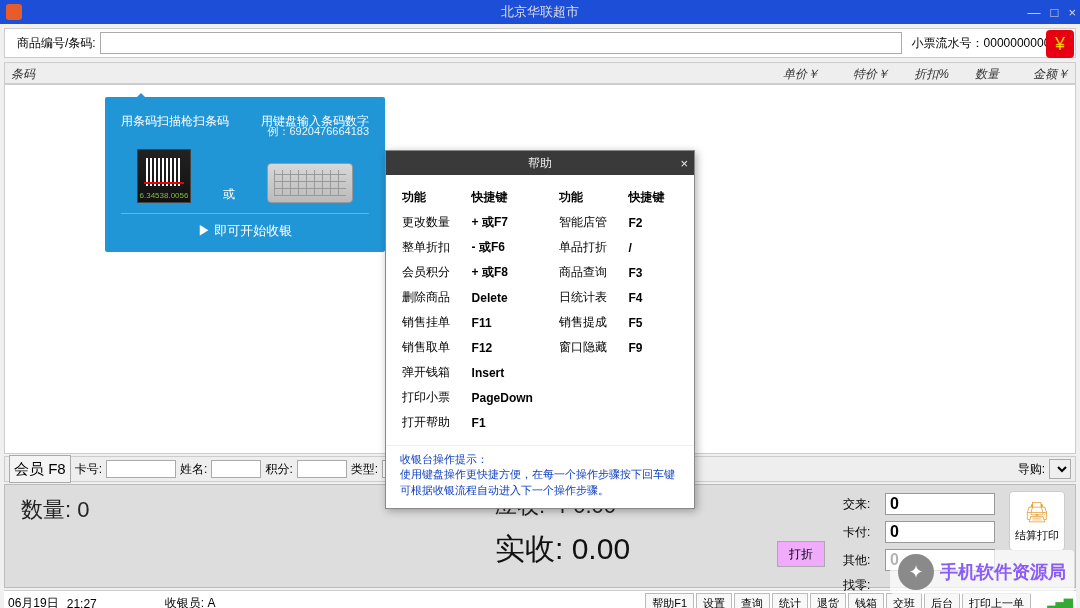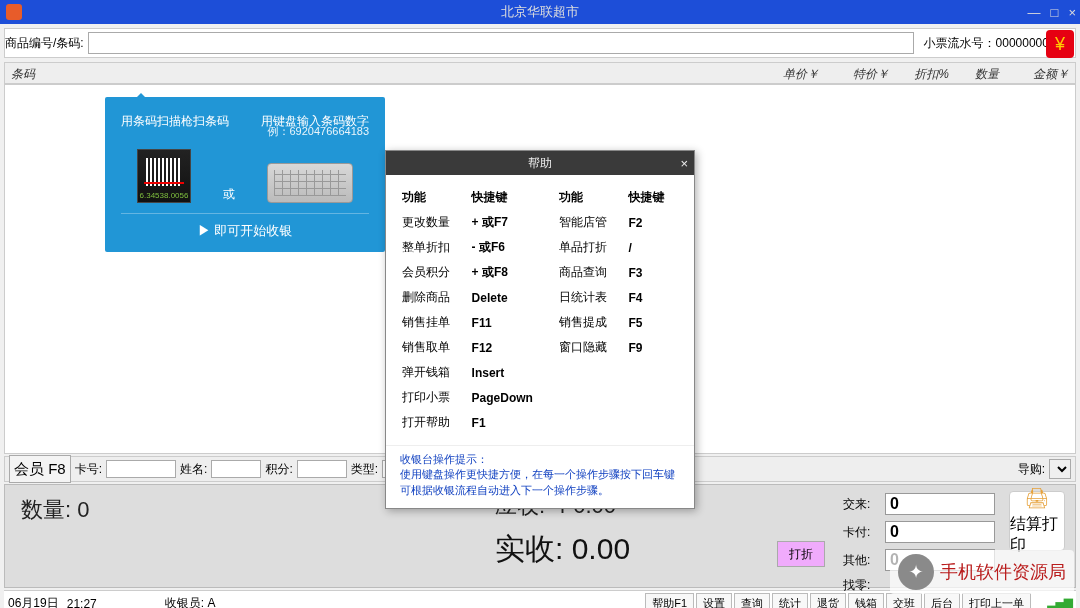--- a/index.html
+++ b/index.html
@@ -3,21 +3,21 @@
 <meta charset="utf-8">
 <style>
 * { box-sizing: border-box; margin: 0; padding: 0; font-family: "Microsoft YaHei", Arial, sans-serif; }
 body { width: 1080px; height: 608px; background: #f0f0f0; overflow: hidden; position: relative; font-size: 12px; }
 .titlebar { height: 24px; background: #1d4ed8; color: #ccc; display: flex; align-items: center; position: relative; }
 .titlebar .icon { width: 16px; height: 16px; background: #e85c2a; border-radius: 3px; margin: 0 6px; }
 .titlebar .title { position: absolute; left: 50%; transform: translateX(-50%); font-size: 13px; color: #ddd; }
 .titlebar .win-controls { position: absolute; right: 4px; display: flex; gap: 10px; font-size: 13px; color: #ddd; }
 .titlebar .win-controls span { cursor: pointer; }
 
-.topbar { height: 30px; background: #fff; border: 1px solid #ccc; margin: 4px; display: flex; align-items: center; padding: 0 0; }
+.topbar { height: 30px; background: #fff; border: 1px solid #ccc; margin: 4px; display: flex; align-items: center; padding: 0 12px; }
 .topbar .lbl { font-size: 12px; white-space: nowrap; }
 .topbar input { flex: 1; height: 22px; border: 1px solid #aaa; margin: 0 4px; padding: 0 4px; }
 .topbar .receipt { font-size: 12px; white-space: nowrap; margin: 0 6px; }
 .coin { width: 28px; height: 28px; background: #e60012; border-radius: 4px; position: absolute; right: 6px; top: 30px; display:flex;align-items:center;justify-content:center;color:#ffcc00;font-size:18px; }
 
 .table-head { height: 22px; background: #eee; border: 1px solid #ccc; margin: 0 4px; display: flex; font-size: 12px; color: #333; }
 .table-head div { padding: 3px 6px; font-style: italic; }
 .th-barcode { flex: 1; }
 .th-price { width: 70px; text-align: right; }
 .th-special { width: 70px; text-align: right; }
@@ -56,40 +56,40 @@
 .bp-mid { width: 340px; padding: 6px 0; }
 .bp-mid .due { font-size: 22px; color: #222; margin-bottom: 8px; }
 .bp-mid .actual { font-size: 30px; color: #111; }
 .bp-disc-btn { width: 48px; height: 26px; background: #f0abfc; border: 1px solid #aaa; position: absolute; right: 250px; bottom: 20px; font-size: 12px; cursor:pointer; }
 .bp-right { width: 240px; padding: 8px; font-size: 12px; }
 .bp-right .pay-row { display: flex; align-items: center; margin-bottom: 6px; }
 .bp-right .pay-row span:first-child { width: 42px; }
 .bp-right .pay-row input { width: 110px; height: 22px; border: 1px solid #999; font-size: 16px; font-weight: bold; padding: 0 4px; }
 .print-btn { position: absolute; right: 10px; top: 6px; width: 56px; height: 60px; border: 1px solid #ccc; background: #fff; border-radius: 4px; display: flex; flex-direction: column; align-items: center; justify-content: center; cursor:pointer; }
 .print-btn .printer-icon { font-size: 20px; color: #e6a23c; }
-.print-btn .print-lbl { font-size: 16px; margin-top: 4px; }
+.print-btn .print-lbl { font-size: 11px; margin-top: 4px; }
 
 .status-bar { height: 26px; background: #fff; border-top: 1px solid #ccc; margin: 2px 4px 0; display: flex; align-items: center; font-size: 12px; padding: 0 4px; gap: 8px; }
 .status-bar .spacer { flex: 1; }
 .status-bar button { height: 22px; padding: 0 6px; font-size: 11px; background: #f8f8f8; border: 1px solid #bbb; cursor:pointer; }
 .signal { color:#3a3; font-size:12px; letter-spacing:-1px; }
 
 .help-dialog { position: absolute; left: 385px; top: 150px; width: 310px; background: #fff; border: 1px solid #888; box-shadow: 2px 2px 8px rgba(0,0,0,.3); z-index: 10; }
 .help-dialog .hd { height: 24px; background: #3a3a3a; color: #eee; display: flex; align-items: center; justify-content: center; position: relative; font-size: 12px; }
 .help-dialog .hd .close { position: absolute; right: 6px; cursor: pointer; font-size: 13px; }
 .help-dialog .body { padding: 10px 14px 6px; font-size: 12px; }
 .help-dialog table { width: 100%; border-collapse: collapse; }
 .help-dialog th { text-align: left; font-weight: bold; padding: 4px 2px; }
 .help-dialog td { padding: 4px 2px; }
 .help-dialog td.key { font-weight: bold; }
 .help-dialog .tip { color: #1040c0; font-size: 11px; padding: 6px 14px 10px; line-height: 1.4; border-top:1px solid #eee; margin-top:4px; }
 
 .wechat-overlay { position:absolute; right:6px; bottom:14px; display:flex; align-items:center; gap:6px; background:rgba(255,255,255,.7); padding:4px 8px; border-radius:4px; z-index:20; }
 .wechat-overlay .wx-icon { width:36px; height:36px; border-radius:50%; background:#8a8a8a; display:flex; align-items:center; justify-content:center; color:#fff; font-size:18px; }
-.wechat-overlay .wx-text { font-size:18px; color:#b91c1c; font-weight:400; }
+.wechat-overlay .wx-text { font-size:18px; color:#8b5cf6; font-weight:700; }
 </style>
 </head>
 <body>
 
 <div class="titlebar">
   <div class="icon"></div>
   <div class="title">北京华联超市</div>
   <div class="win-controls">
     <span>—</span>
     <span>□</span>

